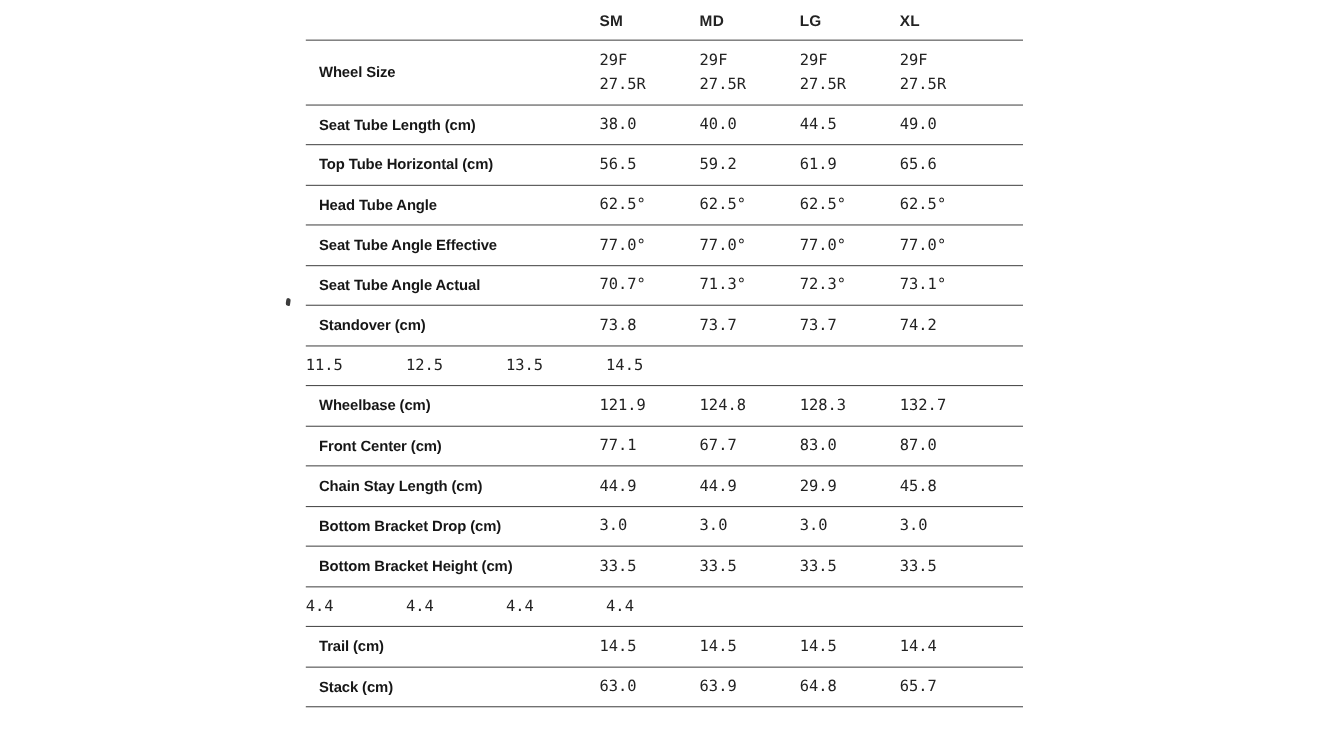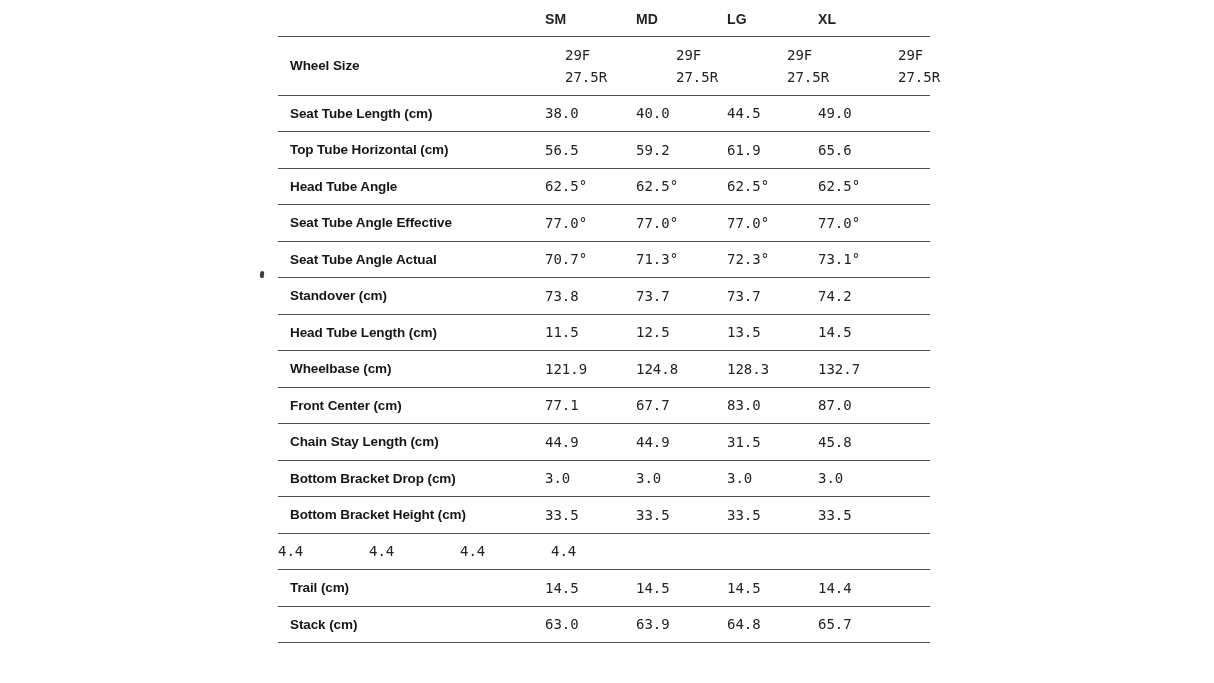--- a/index.html
+++ b/index.html
@@ -59,21 +59,20 @@
     font-family: "Liberation Sans", sans-serif;
   }
   .row {
     display: flex;
     align-items: center;
     height: 35.5px;
     border-bottom: 1px solid var(--rule, #4f4f4f);
   }
   #tbody .row:first-child {
     height: 58px;
-    gap: 20px;
   }
   #tbody .row:last-child {
     border-bottom: none;
   }
   .stray-mark {
     position: absolute;
     left: 260px;
     top: 271px;
     width: 4px;
     height: 7px;
@@ -155,21 +154,20 @@
 
   <div class="row">
     <div class="lcell">Standover (cm)</div>
     <div class="vcell">73.8</div>
     <div class="vcell">73.7</div>
     <div class="vcell">73.7</div>
     <div class="vcell">74.2</div>
   </div>
 
   <div class="row">
-    <div class="lcell">Head Tube Length (cm)</div>
     <div class="vcell">11.5</div>
     <div class="vcell">12.5</div>
     <div class="vcell">13.5</div>
     <div class="vcell">14.5</div>
   </div>
 
   <div class="row">
     <div class="lcell">Wheelbase (cm)</div>
     <div class="vcell">121.9</div>
     <div class="vcell">124.8</div>
@@ -182,21 +180,21 @@
     <div class="vcell">77.1</div>
     <div class="vcell">67.7</div>
     <div class="vcell">83.0</div>
     <div class="vcell">87.0</div>
   </div>
 
   <div class="row">
     <div class="lcell">Chain Stay Length (cm)</div>
     <div class="vcell">44.9</div>
     <div class="vcell">44.9</div>
-    <div class="vcell">31.5</div>
+    <div class="vcell">29.9</div>
     <div class="vcell">45.8</div>
   </div>
 
   <div class="row">
     <div class="lcell">Bottom Bracket Drop (cm)</div>
     <div class="vcell">3.0</div>
     <div class="vcell">3.0</div>
     <div class="vcell">3.0</div>
     <div class="vcell">3.0</div>
   </div>

